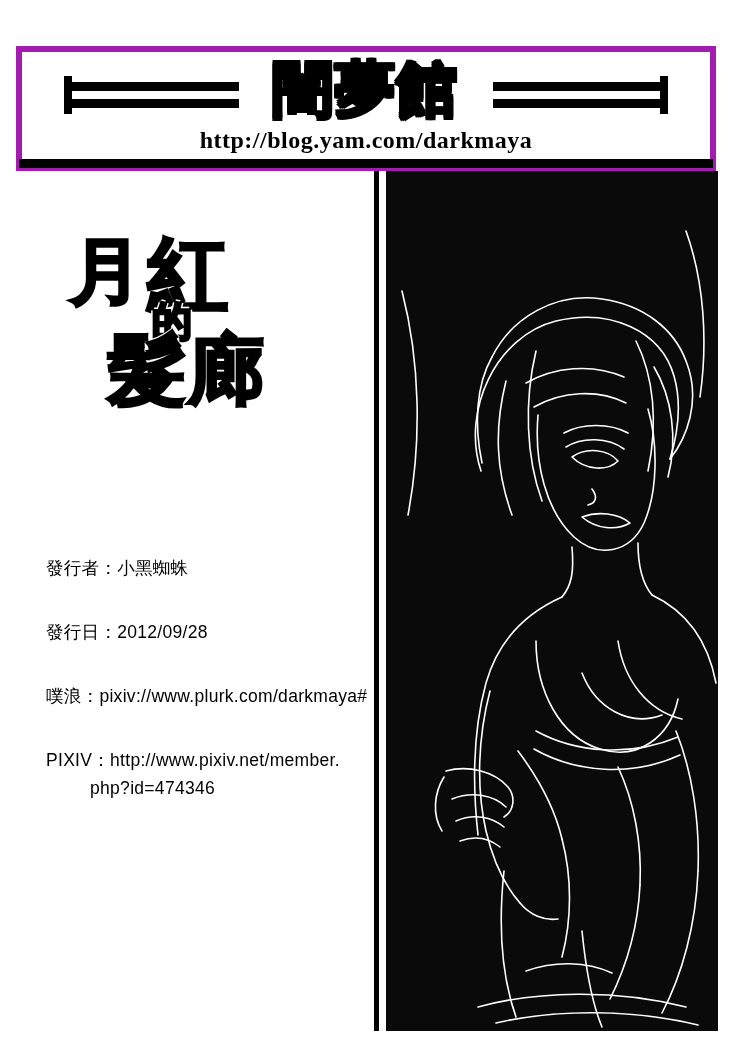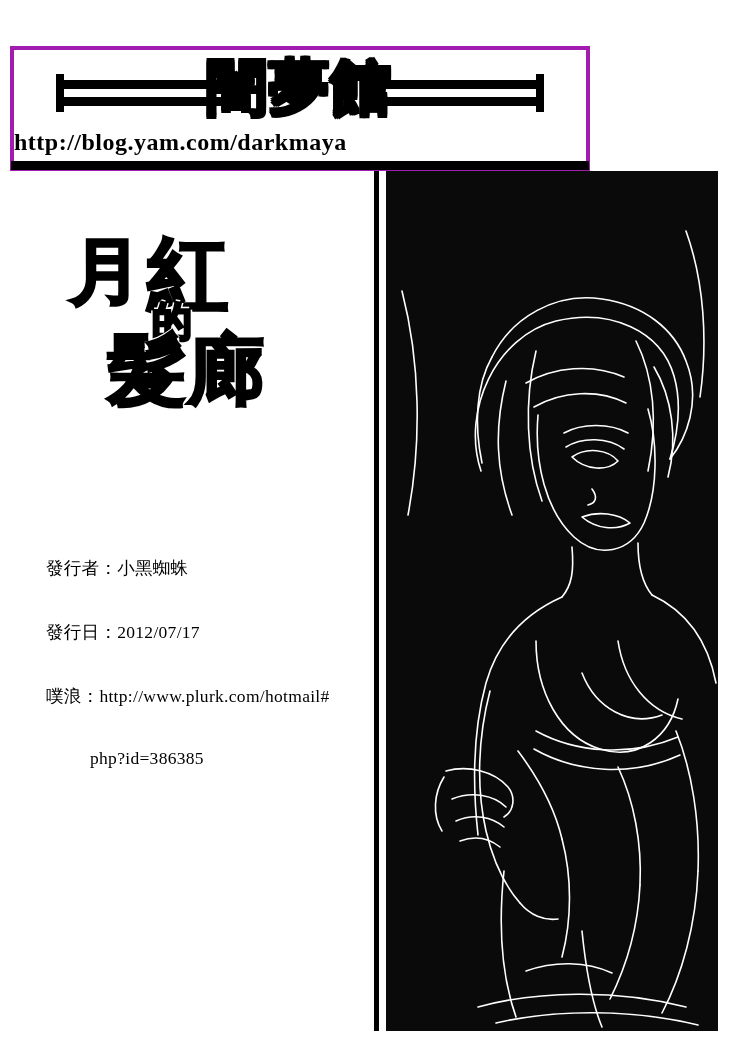--- a/index.html
+++ b/index.html
@@ -20,25 +20,25 @@
     position: absolute;
     left: 0; top: 0;
     width: 735px;
     height: 1050px;
     background: #ffffff;
   }
 
   
   .banner {
     position: absolute;
-    left: 10px;
+    left: 16px;
     top: 46px;
-    width: 580px;
+    width: 700px;
     height: 125px;
-    border: 4px solid #a21caf;
+    border: 6px solid #a21caf;
     background: #fff;
     box-sizing: border-box;
   }
   .banner-inner {
     position: absolute;
     left: 0; top: 0; right: 0; bottom: 0;
   }
   .rule {
     position: absolute;
     background: #000;
@@ -62,20 +62,21 @@
     line-height: 1.05;
     color: #000;
     text-shadow:
       2px 0 0 #000, -2px 0 0 #000, 0 2px 0 #000, 0 -2px 0 #000,
       2px 2px 0 #000, -2px -2px 0 #000, 2px -2px 0 #000, -2px 2px 0 #000;
   }
   .banner-url {
     position: absolute;
     left: 0; right: 0;
     bottom: 11px;
+    text-align: center;
     font-family: "Liberation Serif", serif;
     font-size: 24px;
     font-weight: bold;
     letter-spacing: 0.5px;
     color: #000;
   }
   .banner-bottom-bar {
     position: absolute;
     left: -3px; right: -3px;
     bottom: -3px;
@@ -127,21 +128,21 @@
   .lc3 { left: 92px;  top: 72px;  font-size: 40px; }
   .lc4 { left: 48px;  top: 96px;  font-size: 78px; }
   .lc5 { left: 128px; top: 98px;  font-size: 76px; }
 
   
   .colophon {
     position: absolute;
     left: 46px;
     top: 556px;
     width: 330px;
-    font-family: Liberation Serif, serif;
+    font-family: Liberation Sans, sans-serif;
     font-size: 17.5px;
     color: #000;
   }
   .colophon .line {
     margin-bottom: 40px;
     white-space: nowrap;
     letter-spacing: 0.3px;
   }
   .colophon .line:last-child { margin-bottom: 0; }
   .colophon .cont {
@@ -243,20 +244,21 @@
   <div class="logo">
     <span class="logo-char lc1">月</span>
     <span class="logo-char lc2">紅</span>
     <span class="logo-char lc3">的</span>
     <span class="logo-char lc4">髮</span>
     <span class="logo-char lc5">廊</span>
   </div>
 
   <div class="colophon">
     <div class="line">發行者：小黑蜘蛛</div>
-    <div class="line">發行日：2012/07/17</div>
-    <div class="line">噗浪：http://www.plurk.com/hotmail#</div>
+    <div class="line">發行日：2012/09/28</div>
+    <div class="line">噗浪：pixiv://www.plurk.com/darkmaya#</div>
     <div class="line">
-      <div class="cont">php?id=386385</div>
+      <span>PIXIV：http://www.pixiv.net/member.</span>
+      <div class="cont">php?id=474346</div>
     </div>
   </div>
 
 </div>
 
 </body></html>

